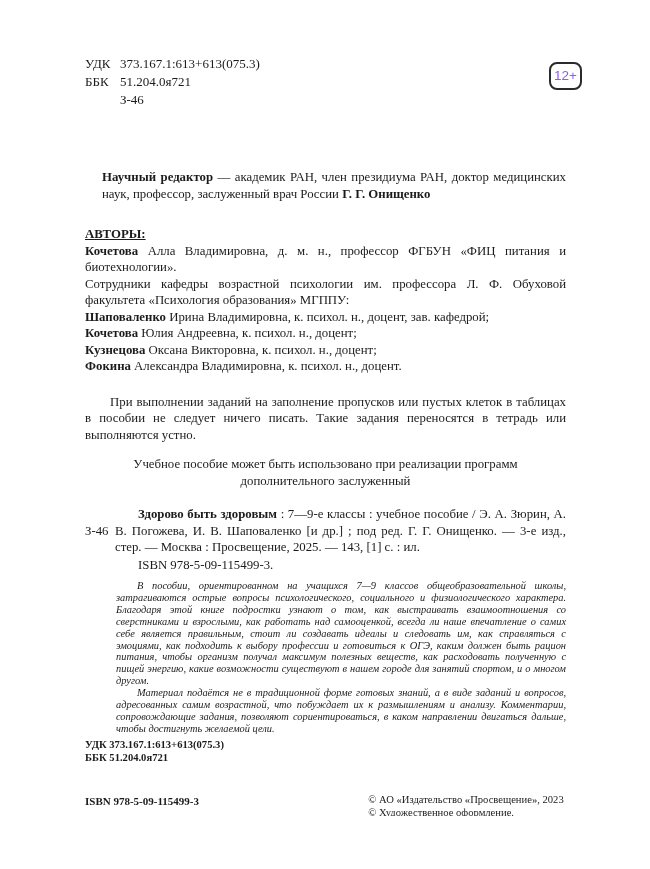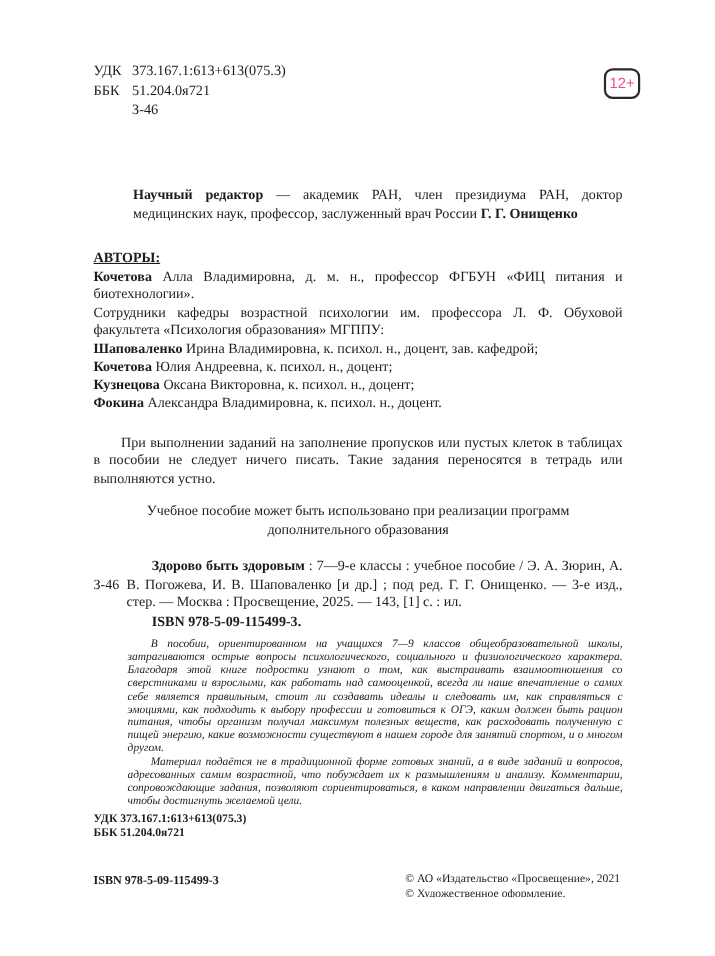--- a/index.html
+++ b/index.html
@@ -22,31 +22,31 @@
   .code-line{display:flex;}
   .code-label{width:35px;flex:0 0 35px;}
   .code-suffix{margin-left:35px;}
   
   .age-badge{
     position:absolute;top:62px;left:549px;
     width:29px;height:24px;
     border:2px solid #2a2a2a;border-radius:8px;
     display:flex;align-items:center;justify-content:center;
     font-size:13.5px;font-family:"Liberation Sans","DejaVu Sans",sans-serif;
-    color:#ec4899;
+    color:#8b5cf6;
   }
-  .editor-par{margin-top:60px;margin-left:36px;}
+  .editor-par{margin-top:60px;margin-left:17px;}
   .authors-heading{margin-top:24px;font-weight:bold;text-decoration:underline;}
   .entry{margin-left:33px;}
   .staff-intro{margin-top:0;}
   .tasks-par{margin-top:19px;text-indent:25px;}
   .usage-note{margin-top:13px;text-align:center;padding:0 38px;}
   .biblio{position:relative;margin-top:17px;margin-left:30px;text-indent:23px;}
   .biblio-code{position:absolute;left:-30px;top:16.5px;text-indent:0;}
-  .biblio-isbn{margin-left:53px;margin-top:1px;font-weight:bold;}
+  .biblio-isbn{margin-left:53px;margin-top:1px;font-weight:normal;}
   .annotation{margin-top:7px;margin-left:31px;font-size:10.4px;line-height:11.9px;font-style:italic;}
   .annotation p{margin:0;text-indent:21px;}
   .codes-bottom{margin-top:3px;font-weight:bold;font-size:10.6px;line-height:13.5px;}
   .footer{margin-top:28px;display:flex;justify-content:space-between;align-items:flex-start;}
   .footer-isbn{font-weight:bold;font-size:11px;}
   .copyright{font-size:10.6px;line-height:13.5px;text-align:left;}
   .copyright .ind{padding-left:13px;}
 </style>
 </head>
 <body>
@@ -89,41 +89,41 @@
   </p>
   <p class="entry justify" style="margin:0;">
     <span class="b">Кузнецова</span><span> Оксана Викторовна, к. психол. н., доцент;</span>
   </p>
   <p class="entry justify" style="margin:0;">
     <span class="b">Фокина</span><span> Александра Владимировна, к. психол. н., доцент.</span>
   </p>
 
   <p class="tasks-par justify" style="margin-bottom:0;">При выполнении заданий на заполнение пропусков или пустых клеток в таблицах в пособии не следует ничего писать. Такие задания переносятся в тетрадь или выполняются устно.</p>
 
-  <p class="usage-note" style="margin-bottom:0;">Учебное пособие может быть использовано при реализации программ дополнительного образования</p>
+  <p class="usage-note" style="margin-bottom:0;">Учебное пособие может быть использовано при реализации программ дополнительного заслуженный</p>
 
   <div class="biblio justify">
     <span class="biblio-code">З-46</span>
     <span class="b">Здорово быть здоровым</span><span> : 7—9-е классы : учебное пособие / Э. А. Зюрин, А. В. Погожева, И. В. Шаповаленко [и др.] ; под ред. Г. Г. Онищенко. — 3-е изд., стер. — Москва : Просвещение, 2025. — 143, [1] с. : ил.</span>
   </div>
   <div class="biblio-isbn">ISBN 978-5-09-115499-3.</div>
 
   <div class="annotation justify">
     <p>В пособии, ориентированном на учащихся 7—9 классов общеобразовательной школы, затрагиваются острые вопросы психологического, социального и физиологического характера. Благодаря этой книге подростки узнают о том, как выстраивать взаимоотношения со сверстниками и взрослыми, как работать над самооценкой, всегда ли наше впечатление о самих себе является правильным, стоит ли создавать идеалы и следовать им, как справляться с эмоциями, как подходить к выбору профессии и готовиться к ОГЭ, каким должен быть рацион питания, чтобы организм получал максимум полезных веществ, как расходовать полученную с пищей энергию, какие возможности существуют в нашем городе для занятий спортом, и о многом другом.</p>
     <p>Материал подаётся не в традиционной форме готовых знаний, а в виде заданий и вопросов, адресованных самим возрастной, что побуждает их к размышлениям и анализу. Комментарии, сопровождающие задания, позволяют сориентироваться, в каком направлении двигаться дальше, чтобы достигнуть желаемой цели.</p>
   </div>
 
   <div class="codes-bottom">
     <div>УДК 373.167.1:613+613(075.3)</div>
     <div>ББК 51.204.0я721</div>
   </div>
 
   <div class="footer">
     <div class="footer-isbn">ISBN 978-5-09-115499-3</div>
     <div class="copyright">
-      <div>© АО «Издательство «Просвещение», 2021</div>
+      <div>© АО «Издательство «Просвещение», 2023</div>
       <div>© Художественное оформление.</div>
       <div class="ind">АО «Издательство «Просвещение», 2021</div>
 
     </div>
   </div>
 
 </div>
 
 </body></html>

